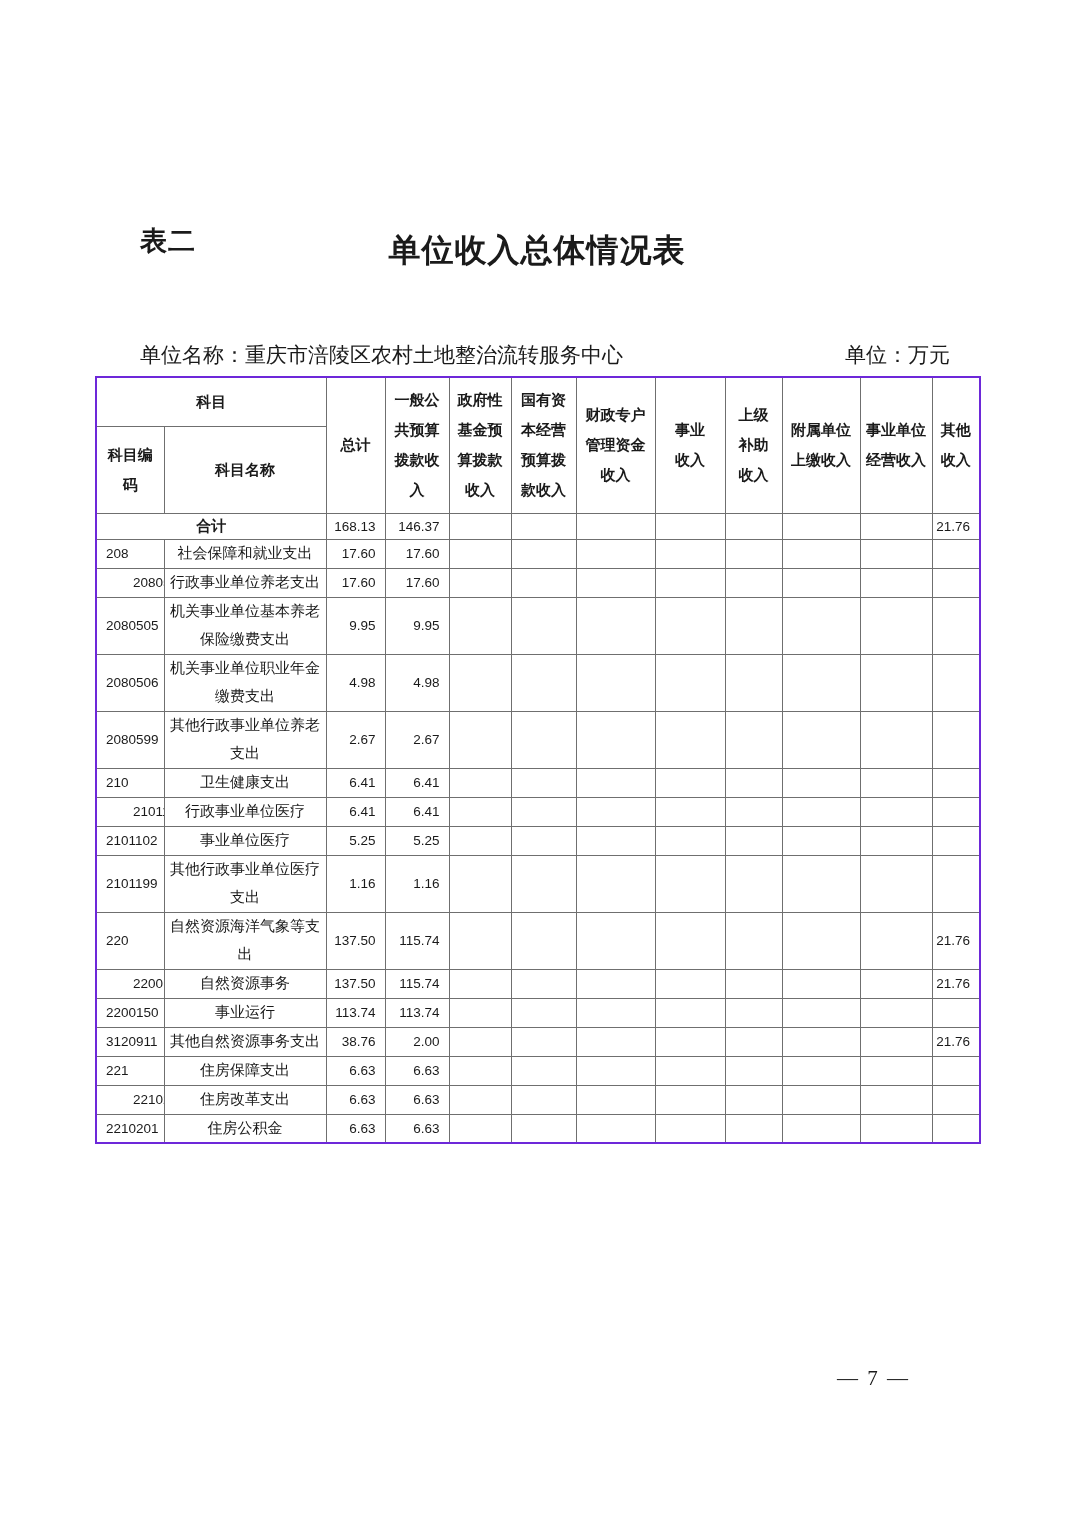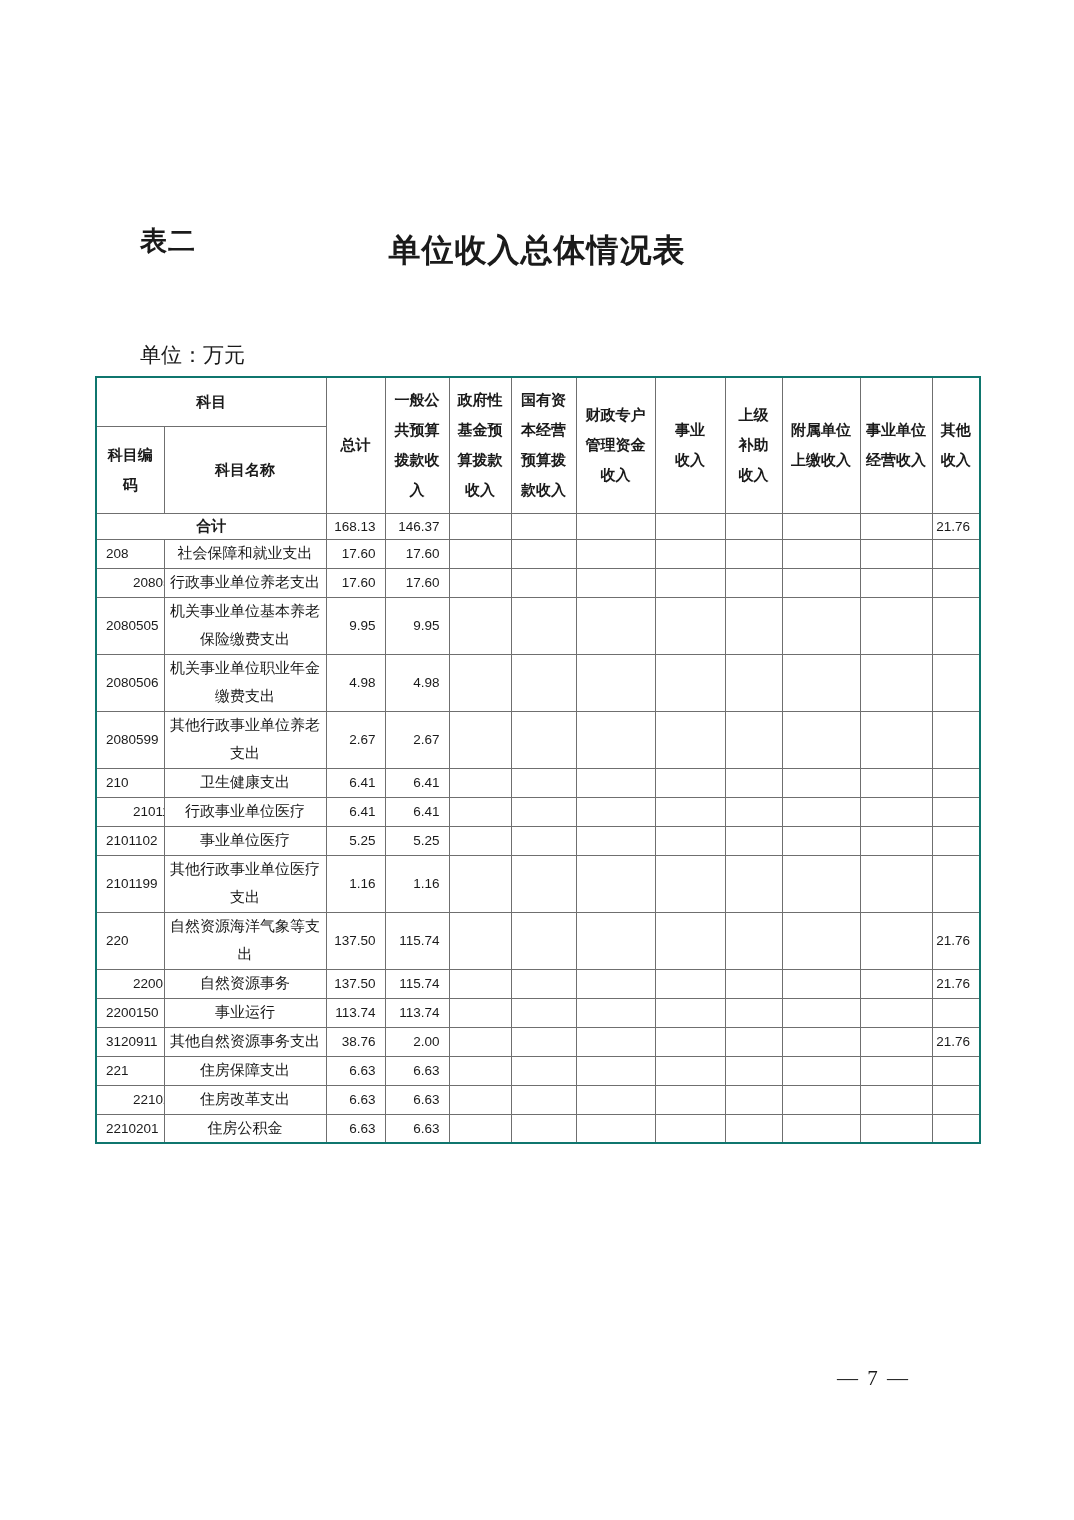--- a/index.html
+++ b/index.html
@@ -19,21 +19,21 @@
     text-align:center; font-weight:bold; font-size:32px; letter-spacing:1px;
   }
   .meta-row {
     position:absolute; left:140px; right:124px; top:341px;
     display:flex; justify-content:space-between;
     font-size:21px;
   }
   table.budget-table {
     position:absolute; left:95px; top:376px;
     width:884px; table-layout:fixed; border-collapse:collapse;
-    border:2px solid #0f766e;
+    border:2px solid #6d28d9;
   }
   th, td {
     border:1px solid #6f6f6f;
     vertical-align:middle; overflow:hidden;
     padding:0;
   }
   thead tr.header-top { height:49px; }
   thead tr.header-bottom { height:87px; }
   thead th {
     font-family:"Liberation Sans","DejaVu Sans",sans-serif;
@@ -66,20 +66,21 @@
   }
 </style>
 </head>
 <body>
 
 <div class="table-label">表二</div>
 
 <div class="doc-title">单位收入总体情况表</div>
 
 <div class="meta-row">
+  <span>单位名称：重庆市涪陵区农村土地整治流转服务中心</span>
   <span>单位：万元</span>
 </div>
 
 <table class="budget-table">
   <colgroup>
     <col style="width:68px">
       <col style="width:162px">
       <col style="width:59px">
     <col style="width:64px">
       <col style="width:62px">

